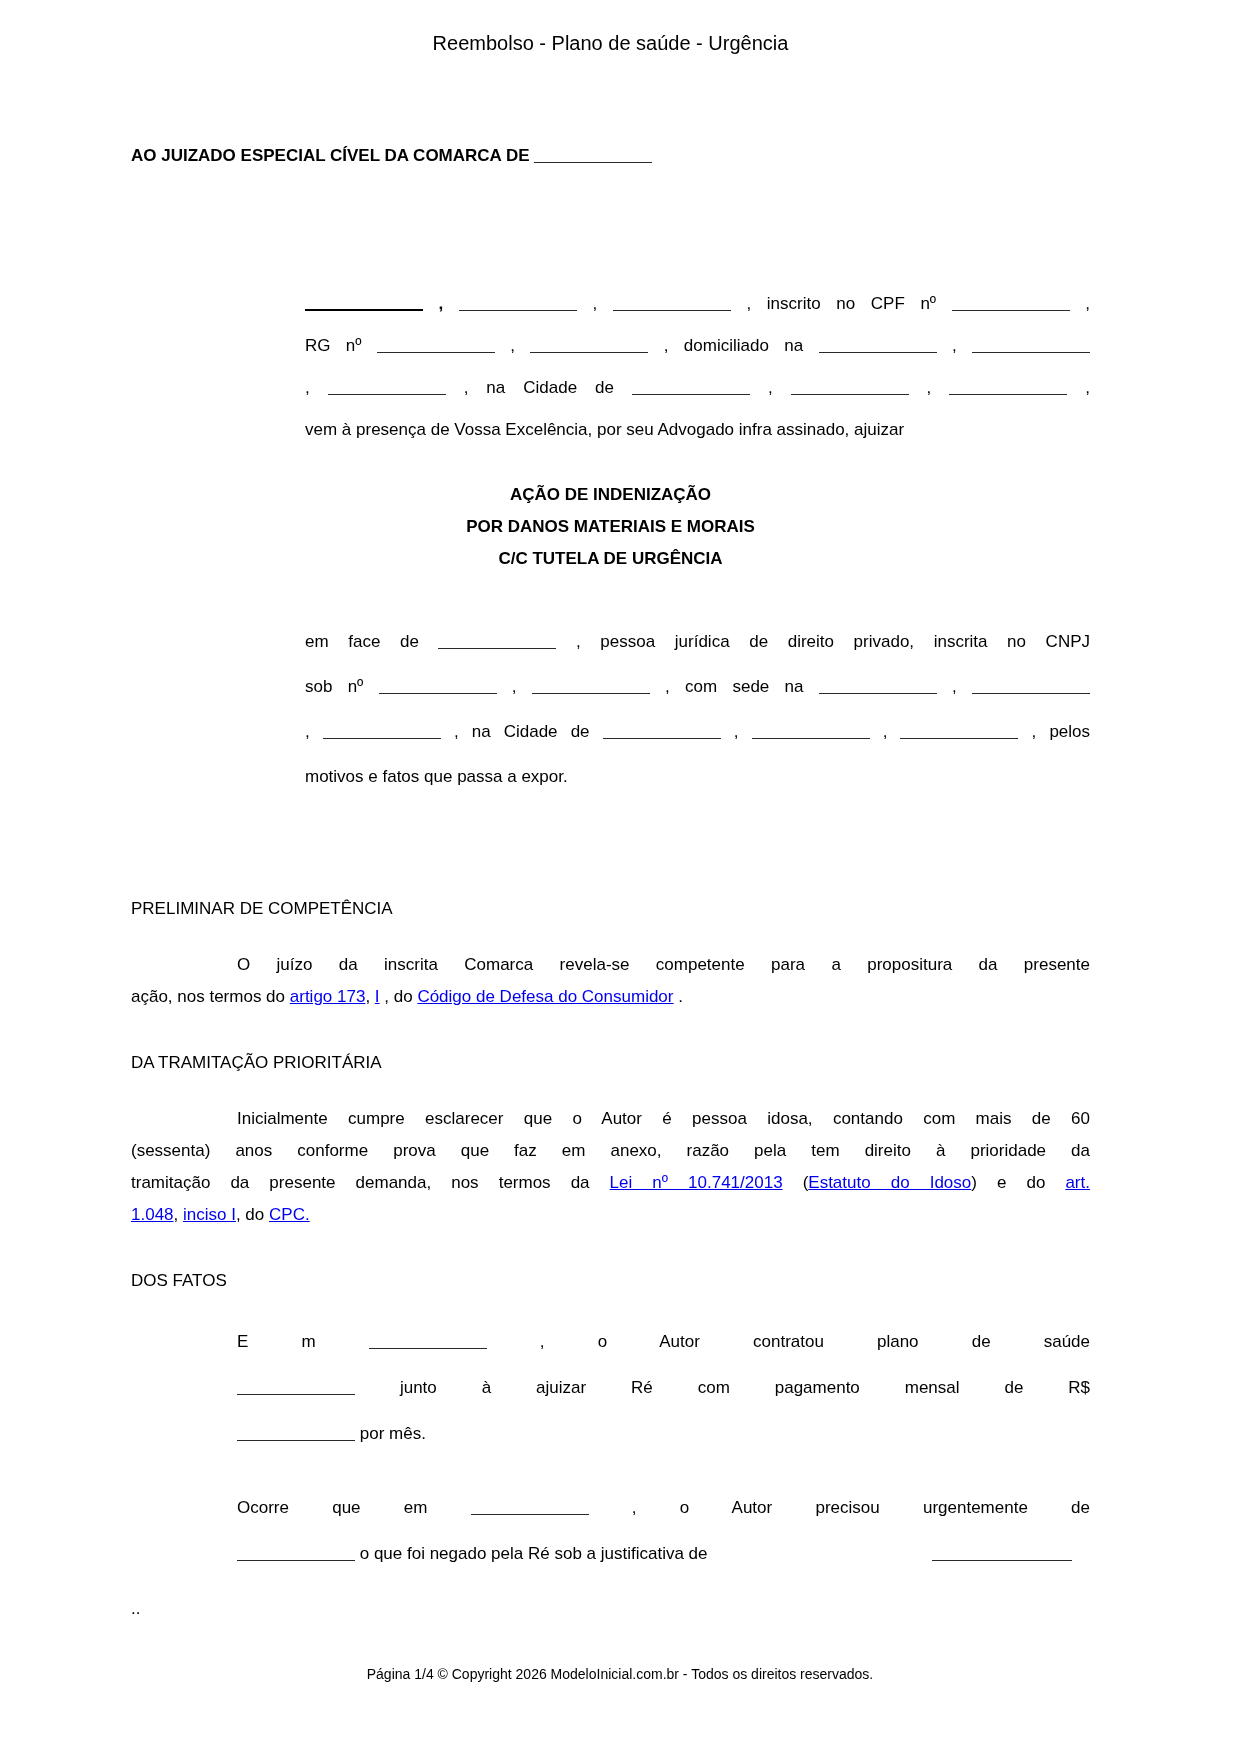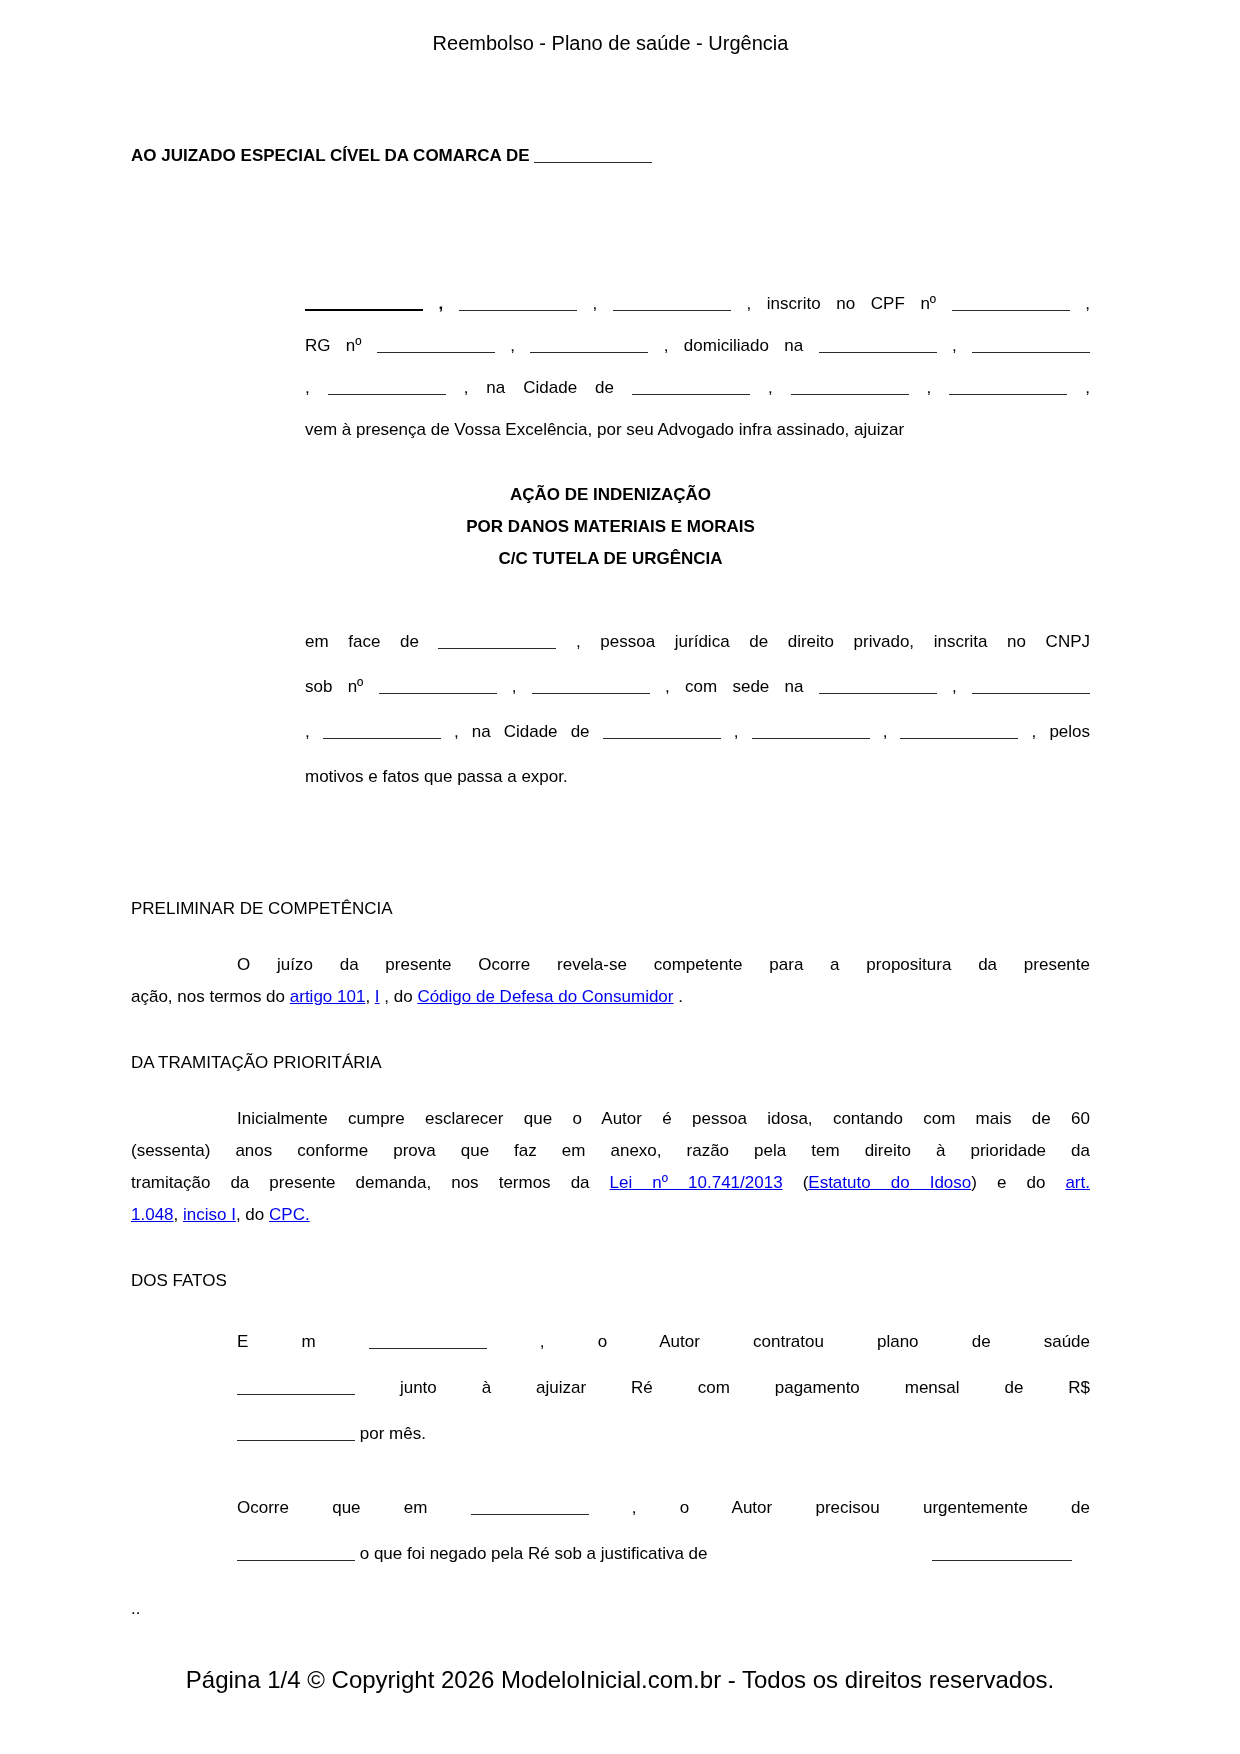--- a/index.html
+++ b/index.html
@@ -23,21 +23,21 @@
   .sh-1{margin-top:100px}
   .sh-2{margin-top:40px}
   .sh-3{margin-top:40px}
   .sec-par{margin-top:30px;line-height:32px}
   .fatos-par{margin-top:28px;margin-left:106px;line-height:46px}
   .dots{margin-top:22px}
   .blank{display:inline-block;width:118px;height:3px;border-bottom:1.4px solid #2a2a2a;vertical-align:-2px}
   .blank-bold{border-bottom:2.6px solid #000}
   .gap{display:inline-block;height:1px}
   a.doc-link{color:#0000EE;text-decoration:underline;cursor:pointer}
-  .page-footer{position:absolute;top:1666px;left:0;width:100%;text-align:center;font-size:24px}
+  .page-footer{position:absolute;top:1666px;left:0;width:100%;text-align:center;font-size:14px}
 </style>
 </head>
 <body>
 
 <div class="page">
   <div class="content">
 
     <div class="doc-title">Reembolso - Plano de saúde - Urgência</div>
 
     <div class="addressee">
@@ -59,22 +59,22 @@
 
     <div class="defendant">
         <div class="line jl"><span>em face de </span><span class="blank"></span><span> , pessoa jurídica de direito privado, inscrita no CNPJ</span></div>
         <div class="line jl"><span>sob nº </span><span class="blank"></span><span> , </span><span class="blank"></span><span> , com sede na </span><span class="blank"></span><span> , </span><span class="blank"></span></div>
         <div class="line jl"><span>, </span><span class="blank"></span><span> , na Cidade de </span><span class="blank"></span><span> , </span><span class="blank"></span><span> , </span><span class="blank"></span><span> , pelos</span></div>
         <div class="line"><span>motivos e fatos que passa a expor.</span></div>
       </div>
 
     <div class="sec-heading sh-1">PRELIMINAR DE COMPETÊNCIA</div>
     <div class="sec-par">
-        <div class="line jl fi"><span>O juízo da presente Ocorre revela-se competente para a propositura da presente</span></div>
-        <div class="line"><span>ação, nos termos do </span><a href="#" class="doc-link">artigo 101</a><span>, </span><a href="#" class="doc-link">I</a><span> , do </span><a href="#" class="doc-link">Código de Defesa do Consumidor</a><span> .</span></div>
+        <div class="line jl fi"><span>O juízo da inscrita Comarca revela-se competente para a propositura da presente</span></div>
+        <div class="line"><span>ação, nos termos do </span><a href="#" class="doc-link">artigo 173</a><span>, </span><a href="#" class="doc-link">I</a><span> , do </span><a href="#" class="doc-link">Código de Defesa do Consumidor</a><span> .</span></div>
       </div>
 
     <div class="sec-heading sh-2">DA TRAMITAÇÃO PRIORITÁRIA</div>
     <div class="sec-par">
         <div class="line jl fi"><span>Inicialmente cumpre esclarecer que o Autor é pessoa idosa, contando com mais de 60</span></div>
         <div class="line jl"><span>(sessenta) anos conforme prova que faz em anexo, razão pela tem direito à prioridade da</span></div>
         <div class="line jl"><span>tramitação da presente demanda, nos termos da </span><a href="#" class="doc-link">Lei nº 10.741/2013</a><span> (</span><a href="#" class="doc-link">Estatuto do Idoso</a><span>) e do </span><a href="#" class="doc-link">art.</a></div>
         <div class="line"><a href="#" class="doc-link">1.048</a><span>, </span><a href="#" class="doc-link">inciso I</a><span>, do </span><a href="#" class="doc-link">CPC.</a></div>
       </div>
 

